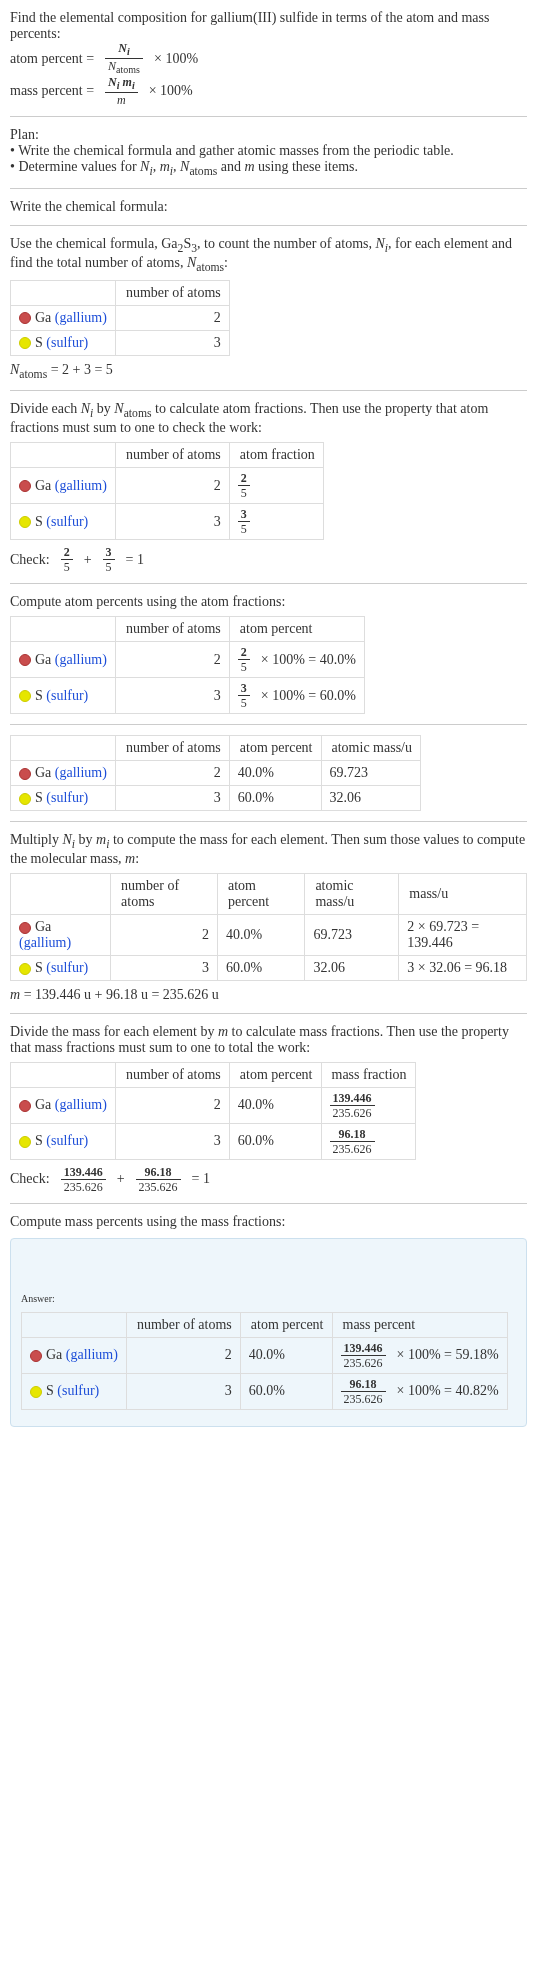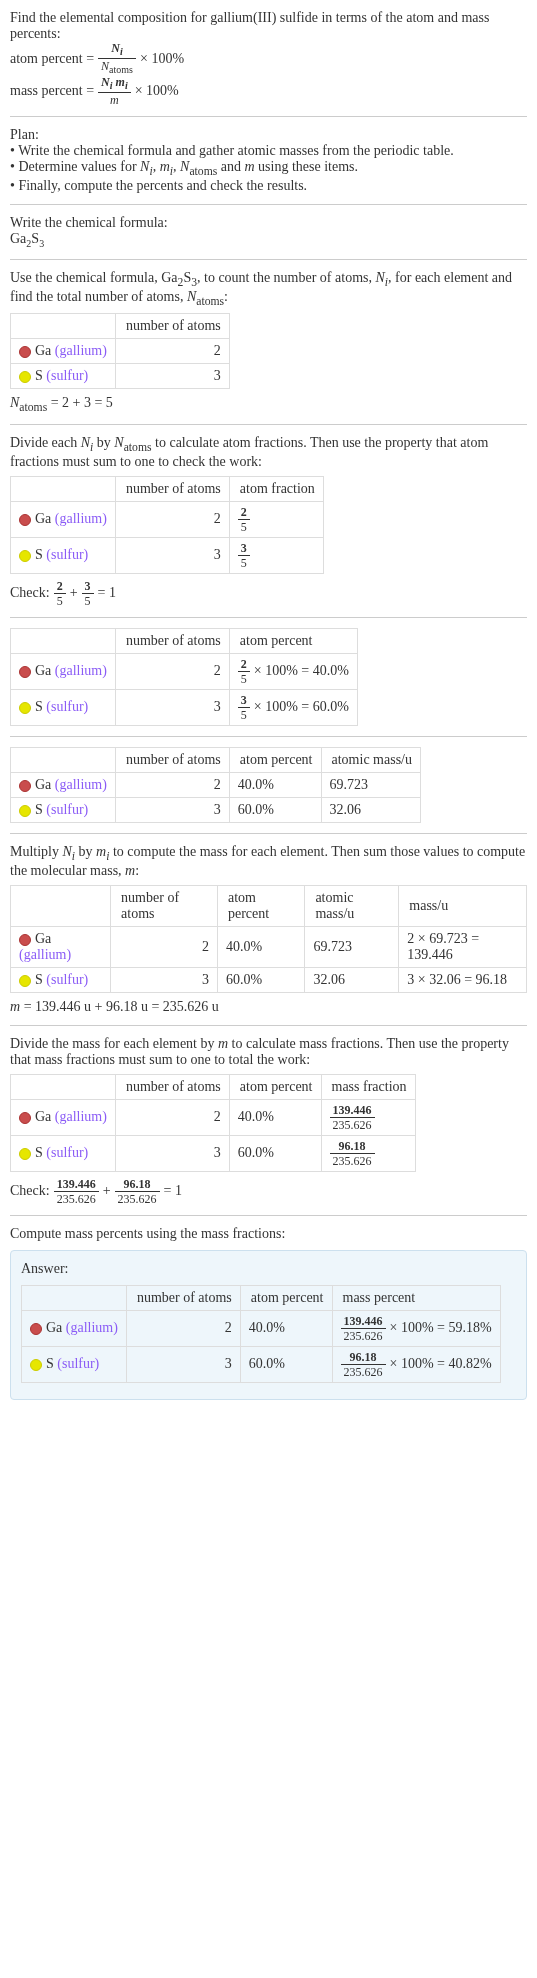--- a/index.html
+++ b/index.html
@@ -47,21 +47,21 @@
 }
 .swatch.ga {
   background: #c94d4d;
   border: 1px solid #a33;
 }
 .swatch.s {
   background: #e6e600;
   border: 1px solid #cccc00;
 }
 .elem-label {
-  color: #8b5cf6;
+  color: #1d4ed8;
 }
 .formula sub {
   font-size: 10px;
 }
 .frac {
   display: inline-block;
   vertical-align: middle;
   text-align: center;
   font-size: 12px;
   line-height: 1;
@@ -74,31 +74,32 @@
 }
 .frac .den {
   display: block;
   padding: 1px 3px 0 3px;
   text-align: center;
 }
 .math {
   display: flex;
   align-items: center;
   flex-wrap: wrap;
-  gap: 4px;
+  gap: 11px;
 }
 .answer-box {
   background: #eef6fb;
   border: 1px solid #cce0ee;
   border-radius: 4px;
   padding: 10px;
 }
 .answer-title {
-  font-size: 14px;
+  font-size: 10px;
   margin-bottom: 8px;
+  margin-top: 44px;
 }
 .italic {
   font-style: italic;
 }
 </style>
 </head>
 <body>
 
 <div class="section">
   <div>Find the elemental composition for gallium(III) sulfide in terms of the atom and mass percents:</div>
@@ -121,30 +122,26 @@
 </div>
 
 <hr>
 
 <div class="section">
   <div>Plan:</div>
   <div>• Write the chemical formula and gather atomic masses from the periodic table.</div>
   <div>
     <span>• Determine values for </span><span class="italic">N<sub>i</sub></span>, <span class="italic">m<sub>i</sub></span>, <span class="italic">N</span><sub>atoms</sub><span> and </span><span class="italic">m</span><span> using these items.</span>
   </div>
-  <div>• Finally, compute the percents and check the results.</div>
 </div>
 
 <hr>
 
 <div class="section">
   <div>Write the chemical formula:</div>
-  <div class="formula">
-    <span>Ga</span><sub>2</sub><span>S</span><sub>3</sub>
-  </div>
 </div>
 
 <hr>
 
 <div class="section">
   <div>
     <span>Use the chemical formula, Ga</span><sub>2</sub><span>S</span><sub>3</sub><span>, to count the number of atoms, </span><span class="italic">N<sub>i</sub></span><span>, for each element and find the total number of atoms, </span><span class="italic">N</span><sub>atoms</sub><span>:</span>
   </div>
   <table>
     <tbody>
@@ -201,20 +198,21 @@
         <span class="num">3</span>
         <span class="den">5</span>
       </span>
     <span> = 1</span>
   </div>
 </div>
 
 <hr>
 
 <div class="section">
+  <div>Compute atom percents using the atom fractions:</div>
   <table>
     <tbody>
         <tr>
       <th></th>
       <th>number of atoms</th>
       <th>atom percent</th>
     </tr>
     <tr>
       <td><span class="swatch ga"></span><span>Ga</span><span class="elem-label"> (gallium)</span></td>
       <td class="num">2</td>

